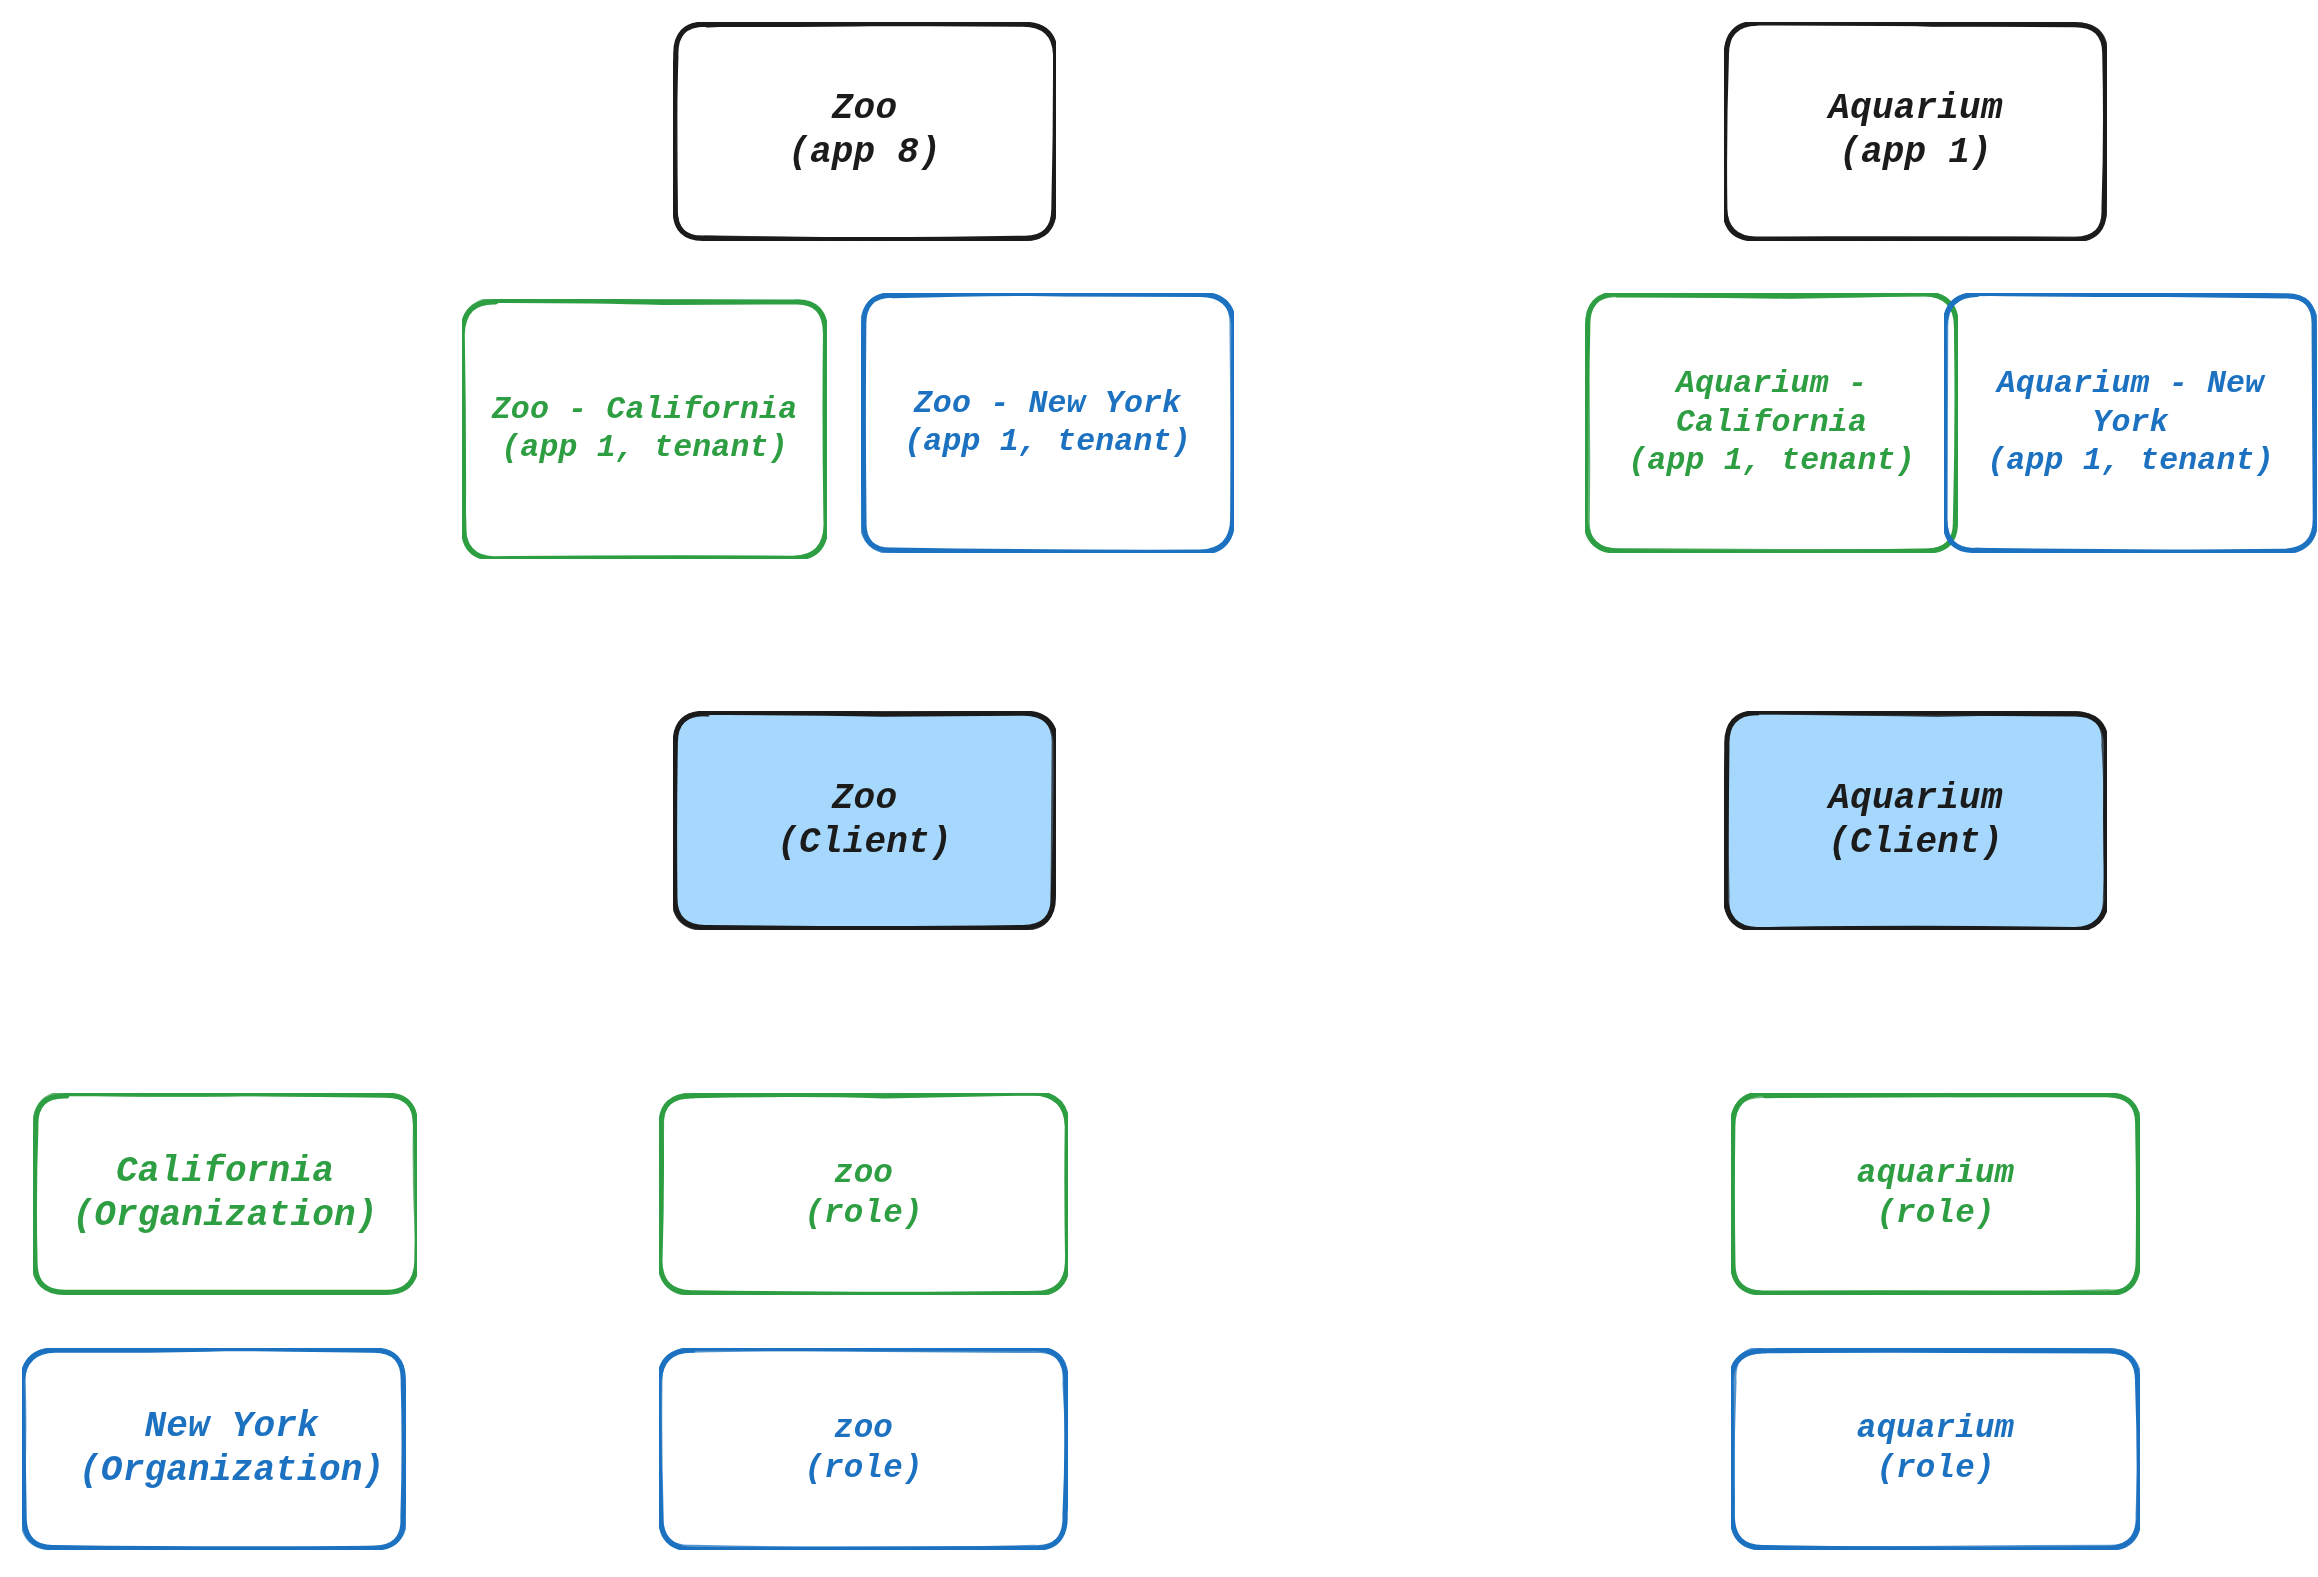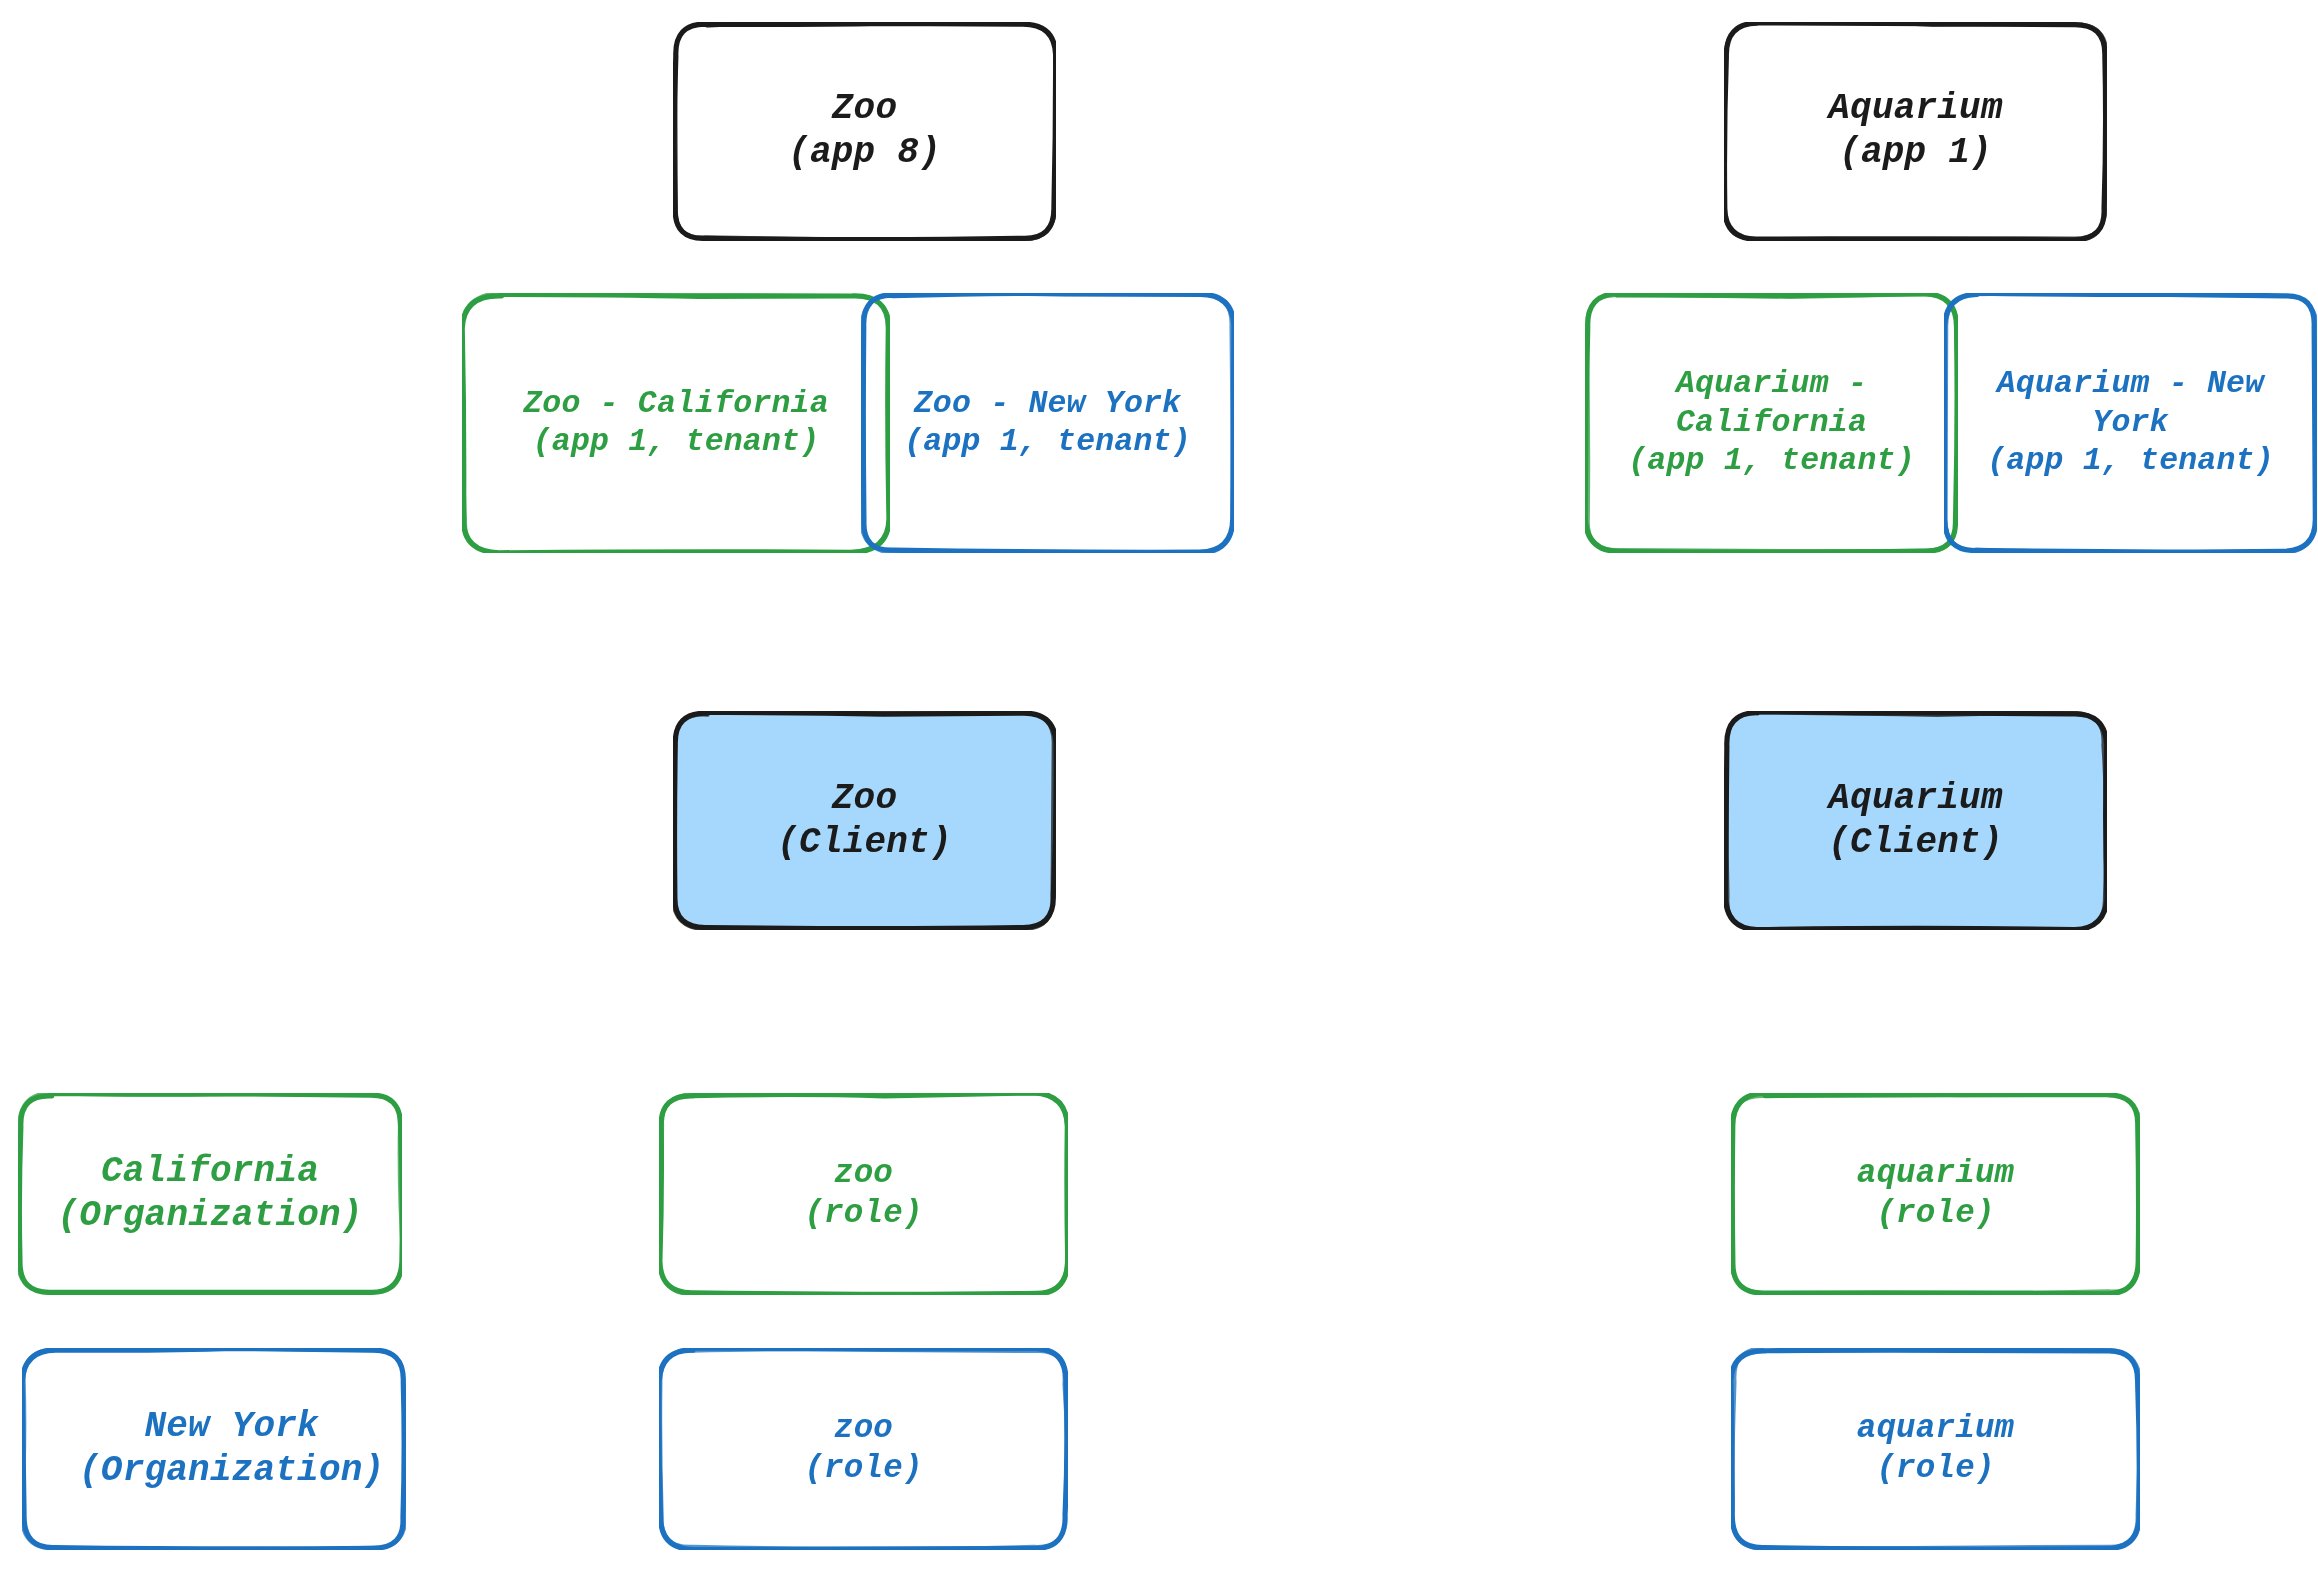--- a/index.html
+++ b/index.html
@@ -78,21 +78,21 @@
       </svg>
       <div class="label"><span class="line1">Zoo</span><span class="line2">(app 8)</span></div>
     </div>
     <div class="node c-black sz-lg" style="left: 1724px; top: 21.7px; width: 383px; height: 219px;">
       <svg class="sketch" viewBox="0 0 389 222" preserveAspectRatio="none">
         <path d="M 33.1 0.8 Q 137.1 1.1 213.8 1.6 L 353.9 2.7 Q 387.5 1.5 386.8 33.6 Q 388.7 110.3 386.0 189.0 Q 387.5 220.5 355.6 220.8 Q 212.9 219.7 33.5 220.0 Q 1.5 220.5 0.8 189.2 Q -0.3 112.1 2.4 35.0 Q 1.5 1.5 33.8 1.1 Z" fill="none" stroke="#1b1b1b" stroke-width="5.2" stroke-linecap="round" stroke-linejoin="round" opacity="1" vector-effect="non-scaling-stroke"></path>
         <path d="M 34.6 -0.4 Q 134.5 -0.3 212.0 3.3 L 356.7 2.3 Q 387.5 1.5 388.9 31.9 Q 387.7 112.0 388.0 187.1 Q 387.5 220.5 353.2 219.1 Q 211.9 218.6 32.5 220.5 Q 1.5 220.5 -0.9 188.1 Q 1.8 109.1 1.3 35.0 Q 1.5 1.5 35.6 0.8 Z" fill="none" stroke="#1b1b1b" stroke-width="3.4" stroke-linecap="round" stroke-linejoin="round" opacity="0.75" vector-effect="non-scaling-stroke"></path>
       </svg>
       <div class="label"><span class="line1">Aquarium</span><span class="line2">(app 1)</span></div>
     </div>
-    <div class="node c-green sz-sm" style="left: 462px; top: 293px; width: 428px; height: 260px;">
+    <div class="node c-green sz-sm" style="left: 462px; top: 299px; width: 365px; height: 260px;">
       <svg class="sketch" viewBox="0 0 379 264" preserveAspectRatio="none">
         <path d="M 34.4 1.5 Q 132.8 1.6 209.4 3.5 L 345.7 2.9 Q 377.5 1.5 377.5 35.2 Q 376.3 131.7 378.1 229.3 Q 377.5 262.5 345.2 263.3 Q 208.1 262.0 32.9 263.8 Q 1.5 262.5 1.4 231.4 Q 2.0 131.9 0.2 35.6 Q 1.5 1.5 35.0 2.9 Z" fill="none" stroke="#2e9e42" stroke-width="5.2" stroke-linecap="round" stroke-linejoin="round" opacity="1" vector-effect="non-scaling-stroke"></path>
         <path d="M 31.9 -0.7 Q 130.7 3.3 208.1 1.4 L 345.5 2.8 Q 377.5 1.5 379.4 35.2 Q 376.0 134.2 379.6 228.6 Q 377.5 262.5 343.0 262.6 Q 206.3 264.6 32.2 264.3 Q 1.5 262.5 3.0 231.0 Q -1.3 132.1 0.2 32.4 Q 1.5 1.5 36.1 -0.9 Z" fill="none" stroke="#2e9e42" stroke-width="3.4" stroke-linecap="round" stroke-linejoin="round" opacity="0.75" vector-effect="non-scaling-stroke"></path>
       </svg>
       <div class="label"><span class="line1">Zoo - California</span><span class="line2">(app 1, tenant)</span></div>
     </div>
     <div class="node c-blue sz-sm" style="left: 861px; top: 293px; width: 373px; height: 260px;">
       <svg class="sketch" viewBox="0 0 379 264" preserveAspectRatio="none">
         <path d="M 32.5 2.8 Q 133.5 -0.1 209.0 0.5 L 344.8 1.3 Q 377.5 1.5 378.9 32.9 Q 378.7 131.4 377.7 229.3 Q 377.5 262.5 344.1 263.2 Q 208.8 263.8 33.1 261.1 Q 1.5 262.5 3.0 231.4 Q 1.8 133.0 2.8 34.2 Q 1.5 1.5 32.7 2.2 Z" fill="none" stroke="#1c72c0" stroke-width="5.2" stroke-linecap="round" stroke-linejoin="round" opacity="1" vector-effect="non-scaling-stroke"></path>
         <path d="M 34.7 1.6 Q 131.9 -0.4 207.3 2.2 L 346.4 2.1 Q 377.5 1.5 376.1 34.2 Q 377.4 131.2 378.0 229.8 Q 377.5 262.5 346.5 265.0 Q 208.7 263.4 33.5 264.3 Q 1.5 262.5 -0.2 232.0 Q 2.2 132.4 0.3 35.4 Q 1.5 1.5 31.5 0.7 Z" fill="none" stroke="#1c72c0" stroke-width="3.4" stroke-linecap="round" stroke-linejoin="round" opacity="0.75" vector-effect="non-scaling-stroke"></path>
@@ -122,21 +122,21 @@
       <div class="label"><span class="line1">Zoo</span><span class="line2">(Client)</span></div>
     </div>
     <div class="node c-black sz-lg" style="left: 1724px; top: 711px; width: 383px; height: 219px;">
       <svg class="sketch" viewBox="0 0 389 222" preserveAspectRatio="none">
         <path d="M 34.0 1.6 Q 137.3 1.7 214.7 2.0 L 355.9 2.4 Q 387.5 1.5 388.4 34.0 Q 388.2 111.6 387.7 187.9 Q 387.5 220.5 354.2 221.5 Q 213.7 221.6 33.8 221.2 Q 1.5 220.5 2.5 187.9 Q 1.7 112.0 2.6 33.1 Q 1.5 1.5 34.3 2.3 Z" fill="#a6d8fd" stroke="none"></path>
         <path d="M 32.9 0.3 Q 135.8 2.1 213.8 1.9 L 353.4 3.0 Q 387.5 1.5 388.7 34.7 Q 386.4 112.5 389.0 189.1 Q 387.5 220.5 356.1 221.7 Q 212.6 219.2 33.2 221.5 Q 1.5 220.5 1.4 186.5 Q 2.1 109.8 2.9 35.6 Q 1.5 1.5 33.7 1.8 Z" fill="none" stroke="#1b1b1b" stroke-width="5.2" stroke-linecap="round" stroke-linejoin="round" opacity="1" vector-effect="non-scaling-stroke"></path>
         <path d="M 34.2 1.8 Q 134.7 2.6 216.4 4.3 L 352.6 1.4 Q 387.5 1.5 385.0 34.9 Q 390.0 109.2 386.5 190.1 Q 387.5 220.5 353.0 222.4 Q 213.7 221.1 33.5 222.8 Q 1.5 220.5 3.9 188.1 Q 2.2 112.3 3.4 35.4 Q 1.5 1.5 34.8 2.1 Z" fill="none" stroke="#1b1b1b" stroke-width="3.4" stroke-linecap="round" stroke-linejoin="round" opacity="0.75" vector-effect="non-scaling-stroke"></path>
       </svg>
       <div class="label"><span class="line1">Aquarium</span><span class="line2">(Client)</span></div>
     </div>
-    <div class="node c-green sz-lg" style="left: 18px; top: 1093px; width: 384px; height: 202px;">
+    <div class="node c-green sz-lg" style="left: 33px; top: 1093px; width: 384px; height: 202px;">
       <svg class="sketch" viewBox="0 0 390 205" preserveAspectRatio="none">
         <path d="M 34.6 0.5 Q 136.1 2.0 213.0 0.6 L 357.5 2.1 Q 388.5 1.5 388.5 32.5 Q 391.2 102.3 389.9 171.1 Q 388.5 203.5 357.3 202.3 Q 215.3 202.7 34.1 202.3 Q 1.5 203.5 2.0 170.8 Q 0.4 102.9 2.9 34.0 Q 1.5 1.5 34.3 3.0 Z" fill="none" stroke="#2e9e42" stroke-width="5.2" stroke-linecap="round" stroke-linejoin="round" opacity="1" vector-effect="non-scaling-stroke"></path>
         <path d="M 32.3 0.9 Q 134.4 2.6 212.6 1.5 L 355.5 2.3 Q 388.5 1.5 387.6 31.5 Q 386.2 101.5 391.1 169.9 Q 388.5 203.5 357.7 202.6 Q 215.2 201.7 36.3 203.0 Q 1.5 203.5 -0.2 173.5 Q 1.4 104.2 0.9 33.3 Q 1.5 1.5 32.5 -0.8 Z" fill="none" stroke="#2e9e42" stroke-width="3.4" stroke-linecap="round" stroke-linejoin="round" opacity="0.75" vector-effect="non-scaling-stroke"></path>
       </svg>
       <div class="label"><span class="line1">California</span><span class="line2">(Organization)</span></div>
     </div>
     <div class="node c-blue sz-lg" style="left: 21.7px; top: 1348px; width: 384px; height: 202px; padding-left: 36px;">
       <svg class="sketch" viewBox="0 0 390 205" preserveAspectRatio="none">
         <path d="M 32.9 1.9 Q 136.1 3.1 214.6 0.5 L 355.9 2.1 Q 388.5 1.5 387.2 34.6 Q 389.2 102.5 386.9 172.4 Q 388.5 203.5 355.7 203.2 Q 214.3 205.0 32.9 202.5 Q 1.5 203.5 2.1 169.8 Q 1.2 102.8 0.1 35.3 Q 1.5 1.5 35.3 2.1 Z" fill="none" stroke="#1c72c0" stroke-width="5.2" stroke-linecap="round" stroke-linejoin="round" opacity="1" vector-effect="non-scaling-stroke"></path>
         <path d="M 34.5 2.1 Q 136.5 3.2 214.2 0.8 L 357.4 2.5 Q 388.5 1.5 387.8 34.2 Q 387.6 104.0 389.8 173.3 Q 388.5 203.5 357.0 202.5 Q 216.5 205.3 31.7 203.7 Q 1.5 203.5 -0.5 173.1 Q 4.2 103.9 2.0 32.0 Q 1.5 1.5 34.4 0.7 Z" fill="none" stroke="#1c72c0" stroke-width="3.4" stroke-linecap="round" stroke-linejoin="round" opacity="0.75" vector-effect="non-scaling-stroke"></path>

